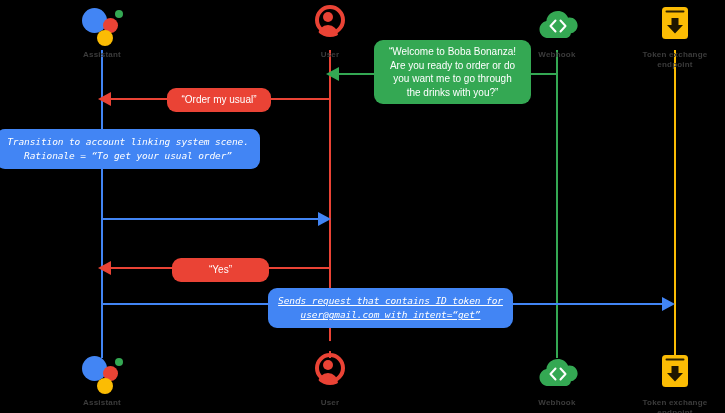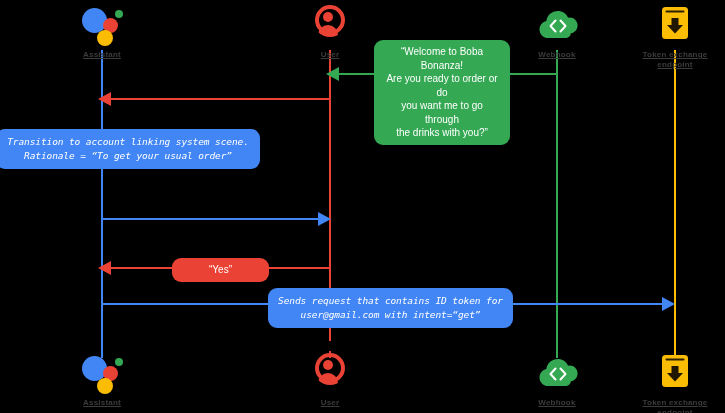--- a/index.html
+++ b/index.html
@@ -38,21 +38,20 @@
     height: 44px;
     margin: 0 auto;
   }
   .actor .caption {
     margin-top: 4px;
     font-size: 8px;
     font-weight: bold;
     color: #3c3c3c;
     letter-spacing: .2px;
     line-height: 10px;
-    text-decoration: underline;
   }
 
   
   .dot { position: absolute; border-radius: 50%; }
   .dot-blue   { width: 25px; height: 25px; left: 2px;  top: 6px;  background: #4285F4; }
   .dot-red    { width: 15px; height: 15px; left: 23px; top: 16px; background: #EA4335; }
   .dot-yellow { width: 16px; height: 16px; left: 17px; top: 28px; background: #FBBC04; }
   .dot-green  { width: 8px;  height: 8px;  left: 35px; top: 8px;  background: #34A853; }
 
   
@@ -157,41 +156,42 @@
         <rect x="12.5" y="8.5" width="19" height="2" rx="1" fill="#000000" opacity="0.82"></rect>
         <path d="M18.5 16 h7 v7 h4.5 L22 31.5 L14 23 h4.5 z" fill="#000000" opacity="0.88"></path>
       </svg>
     </div>
     <div class="caption" style="white-space:pre-line;">Token exchange
 endpoint</div>
   </div>
 
   <div class="msg-line" style="left:338px; top:73px; width:219px; background:#34A853;"></div>
   <div class="arrowhead" style="left:326px; top:67px; border-right:13px solid #34A853;"></div>
-  <div class="bubble" style="left:374px; top:40px; width:136px; background:#34A853;">“Welcome to Boba Bonanza!
+  <div class="bubble" style="left:374px; top:40px; width:157px; background:#34A853;">“Welcome to Boba Bonanza!
 Are you ready to order or do
 you want me to go through
 the drinks with you?”</div>
 
   <div class="msg-line" style="left:110px; top:98px; width:220px; background:#EA4335;"></div>
   <div class="arrowhead" style="left:98px; top:92px; border-right:13px solid #EA4335;"></div>
+  <div class="bubble" style="left:167px; top:88px; width:104px; background:#EA4335;">“Order my usual”</div>
 
   <div class="bubble note" style="left:-4px; top:129px; width:264px; background:#4285F4; padding:6px 8px;">Transition to account linking system scene.
 Rationale = “To get your usual order”</div>
 
   <div class="msg-line" style="left:101px; top:218px; width:220px; background:#4285F4;"></div>
   <div class="arrowhead" style="left:318px; top:212px; border-left:13px solid #4285F4;"></div>
 
   <div class="msg-line" style="left:110px; top:267px; width:220px; background:#EA4335;"></div>
   <div class="arrowhead" style="left:98px; top:261px; border-right:13px solid #EA4335;"></div>
   <div class="bubble" style="left:172px; top:258px; width:97px; background:#EA4335;">“Yes”</div>
 
   <div class="msg-line" style="left:101px; top:303px; width:564px; background:#4285F4;"></div>
   <div class="arrowhead" style="left:662px; top:297px; border-left:13px solid #4285F4;"></div>
-  <div class="bubble note" style="left:268px; top:288px; width:245px; background:#4285F4; padding:6px 8px;">Sends request that contains ID token for
+  <div class="bubble note" style="left:268px; top:288px; width:245px; background:#4285F4; padding:6px 8px;text-decoration:underline;">Sends request that contains ID token for
 user@gmail.com with intent=“get”</div>
 
   <div class="actor" style="left:42px; top:350px;">
     <div class="icon-wrap">
       <span class="dot dot-blue"></span>
       <span class="dot dot-red"></span>
       <span class="dot dot-yellow"></span>
       <span class="dot dot-green"></span>
     </div>
     <div class="caption">Assistant</div>

